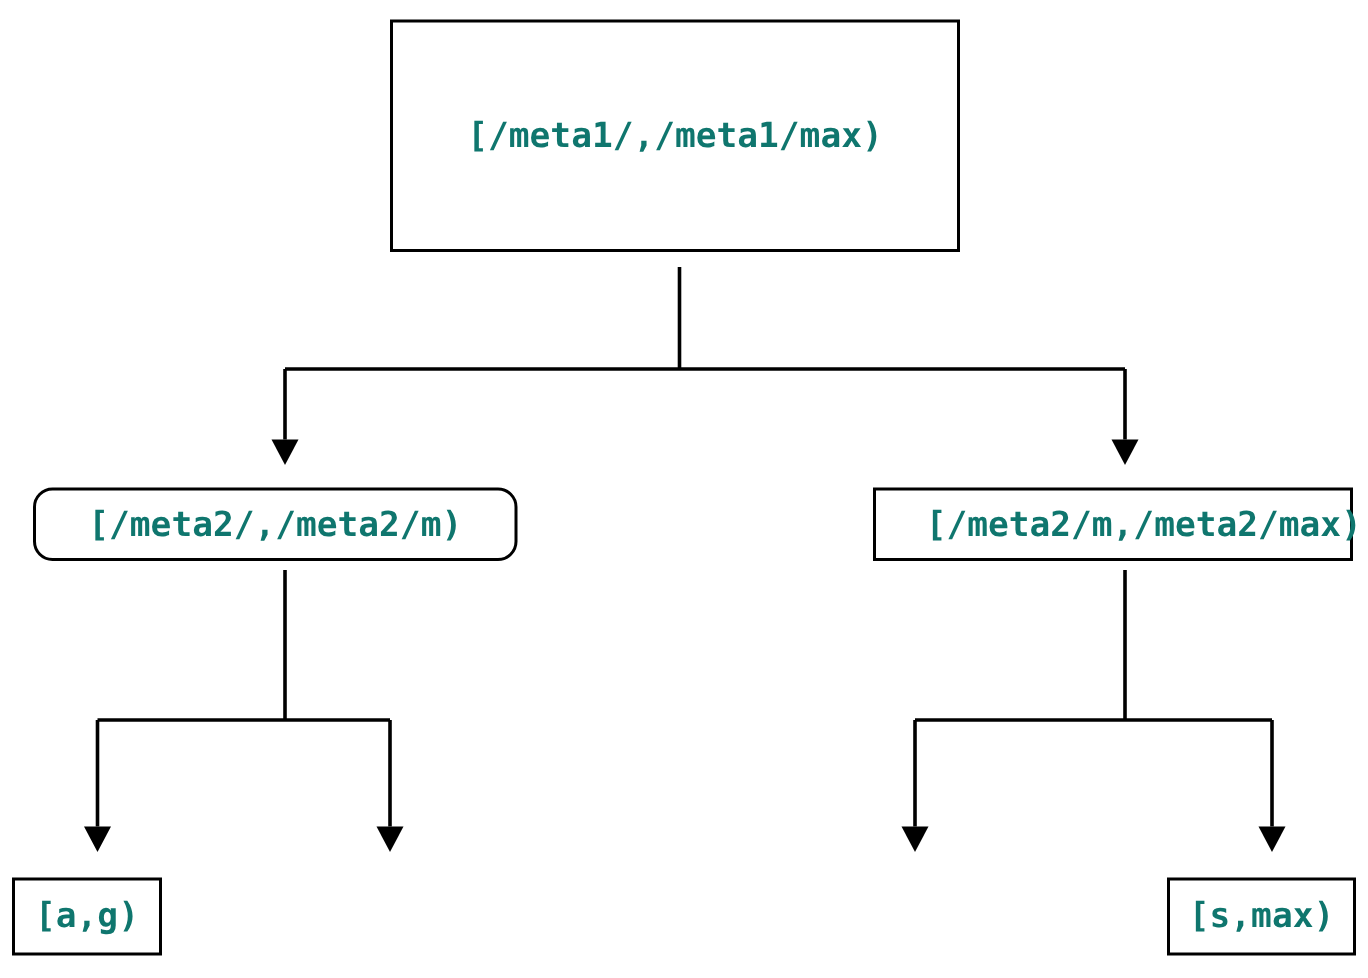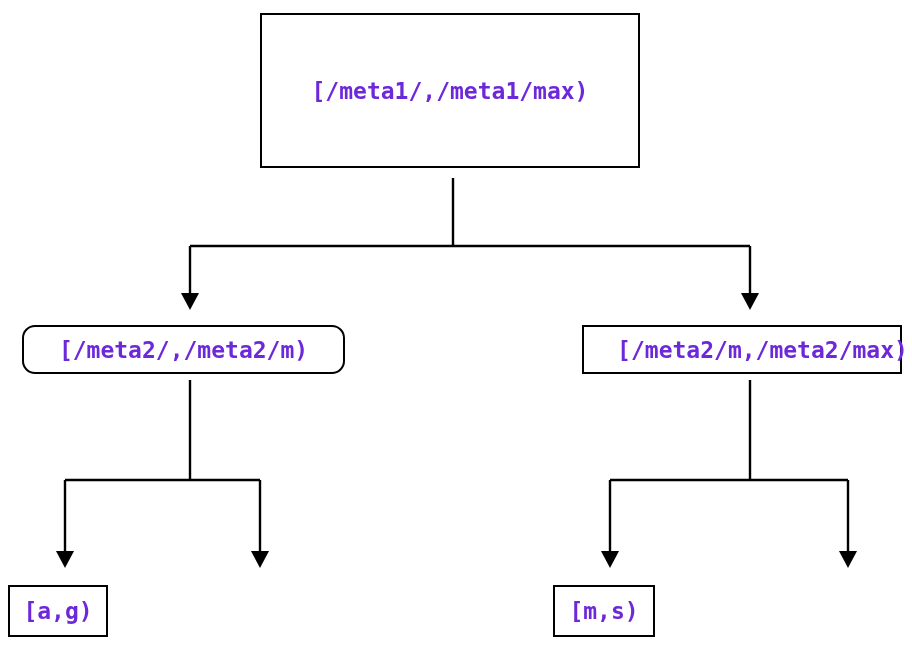--- a/index.html
+++ b/index.html
@@ -29,21 +29,21 @@
   }
   .connectors polygon {
     fill: #000000;
     stroke: none;
   }
   .node {
     position: absolute;
     box-sizing: border-box;
     border: 2.5px solid #000000;
     background: #ffffff;
-    color: #6d28d9;
+    color: #0f766e;
     display: flex;
     align-items: center;
     justify-content: center;
     font-size: 23px;
     font-weight: bold;
     white-space: nowrap;
   }
   .node-root        { left: 260px; top: 13px;  width: 380px; height: 155px; }
   .node-level2-left { left: 22px;  top: 325px; width: 323px; height: 49px; border-radius: 13px;  }
   .node-level2-right{ left: 582px; top: 325px; width: 320px; height: 49px; padding-left: 41px;  }
@@ -91,18 +91,18 @@
 
   <div class="node node-level2-right">
     <span>[/meta2/m,/meta2/max)</span>
   </div>
 
   <div class="node node-leaf-ag">
     <span>[a,g)</span>
   </div>
 
 
-  <div class="node node-leaf-ms">
-    <span>[m,s)</span>
+
+  <div class="node node-leaf-smax">
+    <span>[s,max)</span>
   </div>
-
 
 </div>
 
 </body></html>

